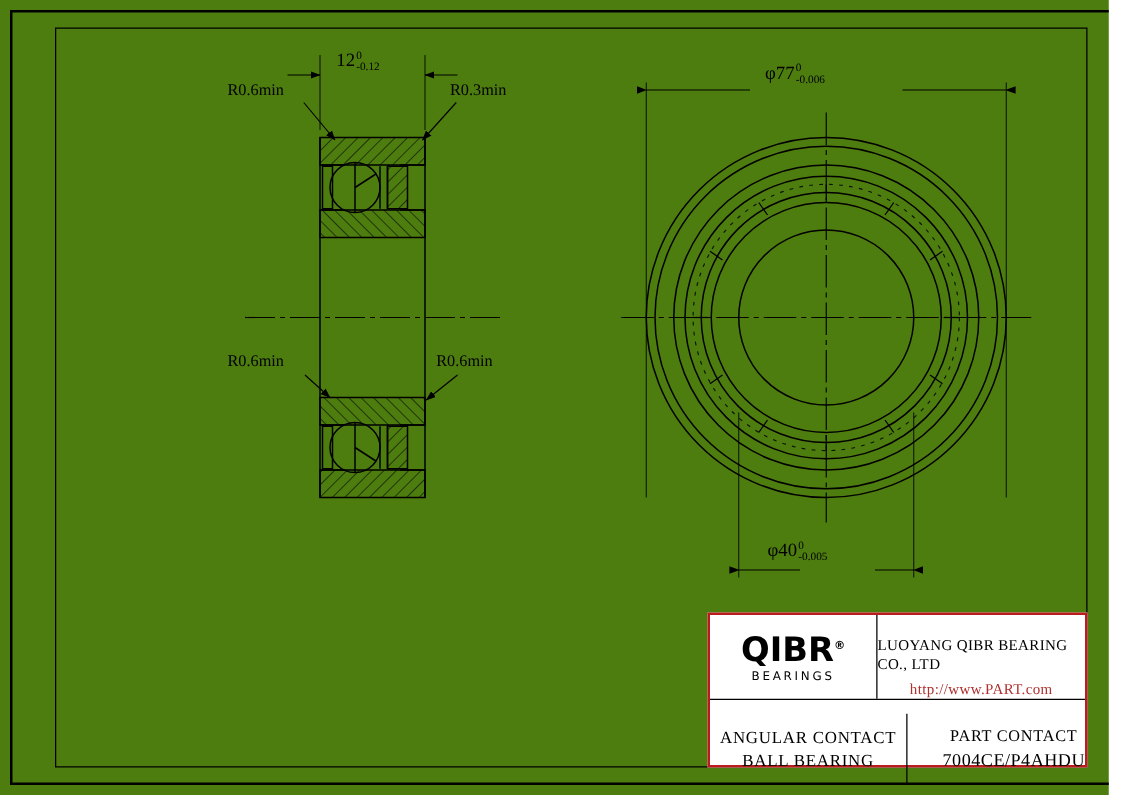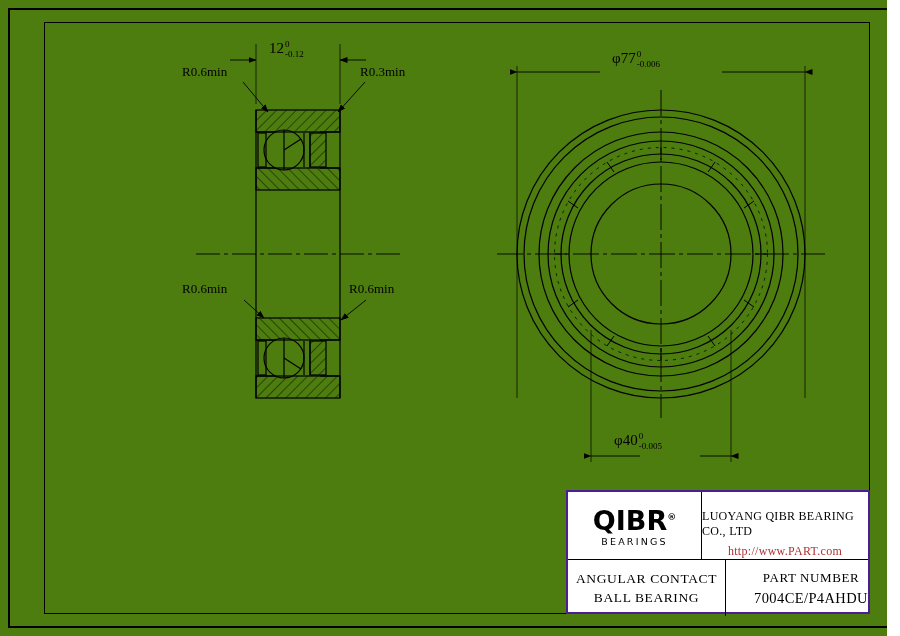--- a/index.html
+++ b/index.html
@@ -70,21 +70,21 @@
   }
   .tol span { display: block; }
 
   
   .titleblock {
     position: absolute;
     left: 566px;
     top: 490px;
     width: 304px;
     height: 124px;
-    border: 2px solid #4c1d95;
+    border: 2px solid #b91c1c;
     box-sizing: border-box;
     background: #fff;
     text-decoration: underline;
   }
   .tb-row1 {
     position: absolute;
     left: 0; top: 0;
     width: 100%;
     height: 68px;
     border-bottom: 1px solid #000;
@@ -137,21 +137,21 @@
     letter-spacing: 0.3px;
   }
   .tb-company-url {
     font-family: "Liberation Serif", serif;
     font-size: 12px;
     color: #b03030;
     letter-spacing: 0.3px;
   }
   .tb-row2 {
     position: absolute;
-    left: 0; top: 68px;
+    left: 0; top: 79px;
     width: 100%;
     height: 56px;
     display: flex;
     gap: 28px;
   }
   .tb-type {
     width: 186px;
     height: 100%;
     border-right: 1px solid #000;
     box-sizing: border-box;
@@ -341,19 +341,19 @@
         <div class="tb-company-name">LUOYANG QIBR BEARING CO., LTD</div>
         <div class="tb-company-url">http://www.PART.com</div>
       </div>
     </div>
     <div class="tb-row2">
       <div class="tb-type">
         <div>ANGULAR CONTACT</div>
         <div>BALL BEARING</div>
       </div>
       <div class="tb-part">
-        <div class="tb-part-label">PART  NUMBER</div>
+        <div class="tb-part-label">PART  CONTACT</div>
         <div class="tb-part-value">7004CE/P4AHDU</div>
       </div>
     </div>
   </div>
 
 </div>
 
 </body></html>

